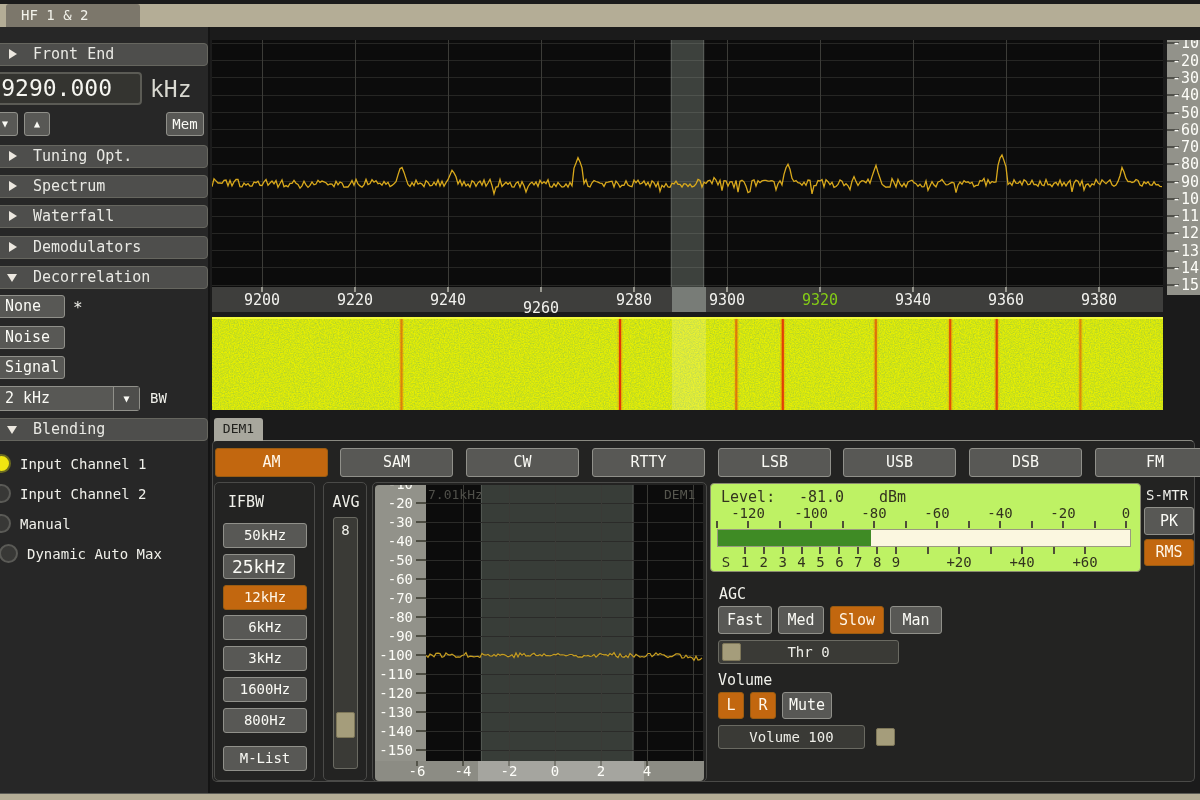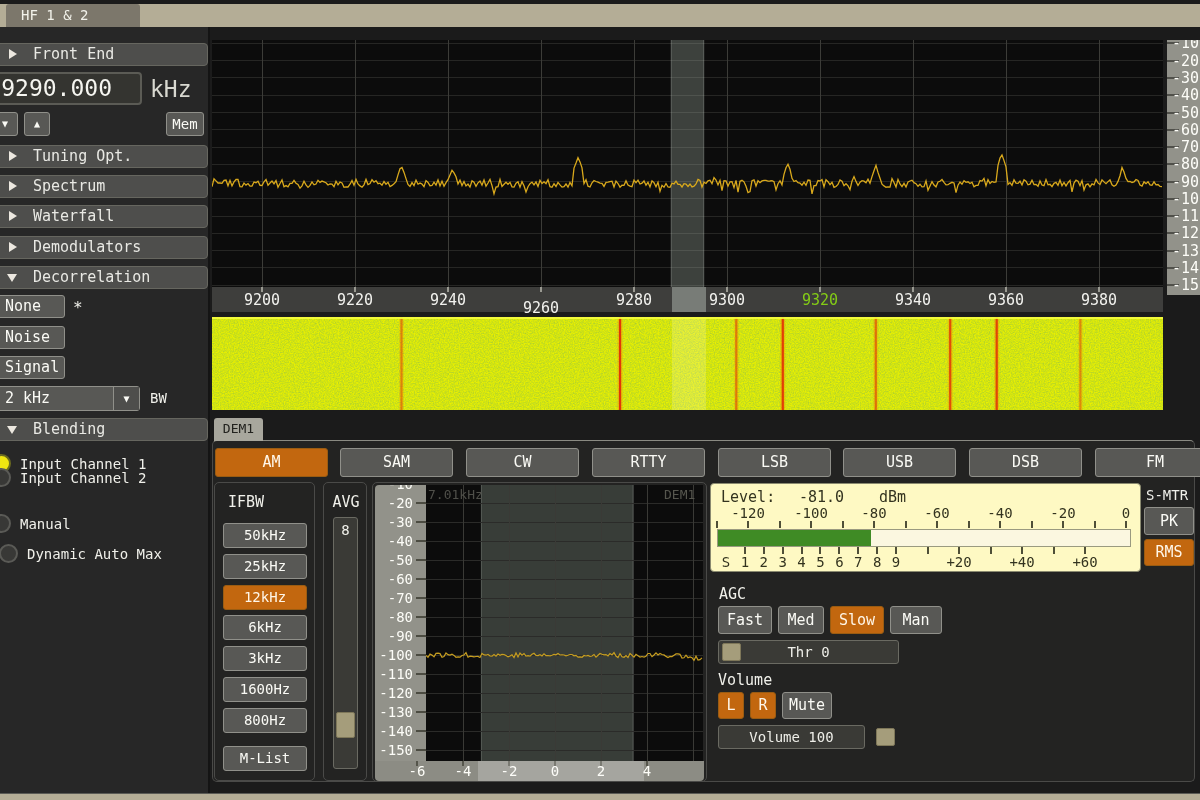--- a/index.html
+++ b/index.html
@@ -25,21 +25,21 @@
   .radio{position:absolute;width:19px;height:19px;border-radius:50%;border:2px solid #5a5a56;background:#383836;box-sizing:border-box}
   .radio.sel{background:#f0e611;border-color:#6a6a20}
   .panel{position:absolute;border:1px solid #4a4a48;border-radius:5px;box-sizing:border-box}
   .slider{position:absolute;background:#3a3a36;border:1px solid #6a6a62;border-radius:3px;box-sizing:border-box;
           color:#eeeee8;font-size:14px;text-align:center}
   .handle{position:absolute;background:#a59d7b;border:1px solid #7e7759;border-radius:2px;box-sizing:border-box}
   .xstrip{position:absolute;background:#3e3e3c}
   .ystrip{position:absolute;background:#92928a;overflow:hidden}
   .tick{position:absolute;background:#50504a}
   .axlab{position:absolute;color:#fdfdf8;font-size:15px}
-  .meter{left:710px;top:483px;width:429px;height:87px;background:#fef9c3;border:1px solid #8a8a70;border-radius:4px;overflow:hidden}
+  .meter{left:710px;top:483px;width:429px;height:87px;background:#bef264;border:1px solid #8a8a70;border-radius:4px;overflow:hidden}
   .mtext{position:absolute;color:#33331f;font-size:15px;top:4px}
   .mlab{position:absolute;color:#33331f;font-size:14px;text-align:center;width:50px}
   .mtick{position:absolute;background:#4f4f38;width:2px}
   .demtab{left:214px;top:418px;width:49px;height:23px;background:#a8a79d;border-radius:3px 3px 0 0;color:#22221e;
           font-size:13px;line-height:22px;text-align:center;z-index:3}
 </style>
 </head>
 <body>
 
 <div class="abs topbar"></div>
@@ -91,21 +91,21 @@
 
   <div class="hdr" style="top:391px">
     <span class="tri-d"></span>
     <span>Blending</span>
   </div>
   <div id="radio-list">
       <div style="position: absolute; left: 0px; top: 426px; width: 210px; height: 24px;">
         <div class="radio sel" style="left: -8px; top: 1px;"></div>
         <div style="position: absolute; left: 20px; top: 3px; font-size: 14px; color: rgb(240, 240, 234);">Input Channel 1</div>
       </div>
-      <div style="position: absolute; left: 0px; top: 440px; width: 210px; height: 24px; text-align: right;">
+      <div style="position: absolute; left: 0px; top: 456px; width: 210px; height: 24px; text-align: right;">
         <div class="radio" style="left: -8px; top: 1px;"></div>
         <div style="position: absolute; left: 20px; top: 3px; font-size: 14px; color: rgb(240, 240, 234);">Input Channel 2</div>
       </div>
       <div style="position: absolute; left: 0px; top: 486px; width: 210px; height: 24px;">
         <div class="radio" style="left: -8px; top: 1px;"></div>
         <div style="position: absolute; left: 20px; top: 3px; font-size: 14px; color: rgb(240, 240, 234);">Manual</div>
       </div>
       <div style="position: absolute; left: 7px; top: 516px; width: 210px; height: 24px;">
         <div class="radio" style="left: -8px; top: 1px;"></div>
         <div style="position: absolute; left: 20px; top: 3px; font-size: 14px; color: rgb(240, 240, 234);">Dynamic Auto Max</div>
@@ -241,21 +241,21 @@
     <div class="btn" style="left: 718px; top: 448px; width: 113px; height: 29px; line-height: 27px; z-index: 2;">LSB</div>
     <div class="btn" style="left: 843px; top: 448px; width: 113px; height: 29px; line-height: 27px; z-index: 2;">USB</div>
     <div class="btn" style="left: 969px; top: 448px; width: 113px; height: 29px; line-height: 27px; z-index: 2;">DSB</div>
     <div class="btn" style="left: 1095px; top: 448px; width: 120px; height: 29px; line-height: 27px; z-index: 2;">FM</div>
   </div>
 
 <div class="panel" style="left:214px;top:482px;width:101px;height:299px">
   <div class="label" style="left:13px;top:10px;font-size:15px">IFBW</div>
   <div id="ifbw-buttons">
       <div class="btn" style="left: 8px; top: 40px; width: 84px; height: 25px; line-height: 23px; font-size: 14px;">50kHz</div>
-      <div class="btn" style="left: 8px; top: 71px; width: 84px; height: 25px; line-height: 23px; font-size: 14px;">25kHz</div>
+      <div class="btn" style="left: 8px; top: 71px; width: 72px; height: 25px; line-height: 23px; font-size: 18px;">25kHz</div>
       <div class="btn orange" style="left: 8px; top: 102px; width: 84px; height: 25px; line-height: 23px; font-size: 14px;">12kHz</div>
       <div class="btn" style="left: 8px; top: 132px; width: 84px; height: 25px; line-height: 23px; font-size: 14px;">6kHz</div>
       <div class="btn" style="left: 8px; top: 163px; width: 84px; height: 25px; line-height: 23px; font-size: 14px;">3kHz</div>
       <div class="btn" style="left: 8px; top: 194px; width: 84px; height: 25px; line-height: 23px; font-size: 14px;">1600Hz</div>
       <div class="btn" style="left: 8px; top: 225px; width: 84px; height: 25px; line-height: 23px; font-size: 14px;">800Hz</div>
     </div>
   <div class="btn" style="left:8px;top:263px;width:84px;height:25px;line-height:23px;font-size:14px">M-List</div>
 </div>
 
 <div class="panel" style="left:323px;top:482px;width:44px;height:299px">

